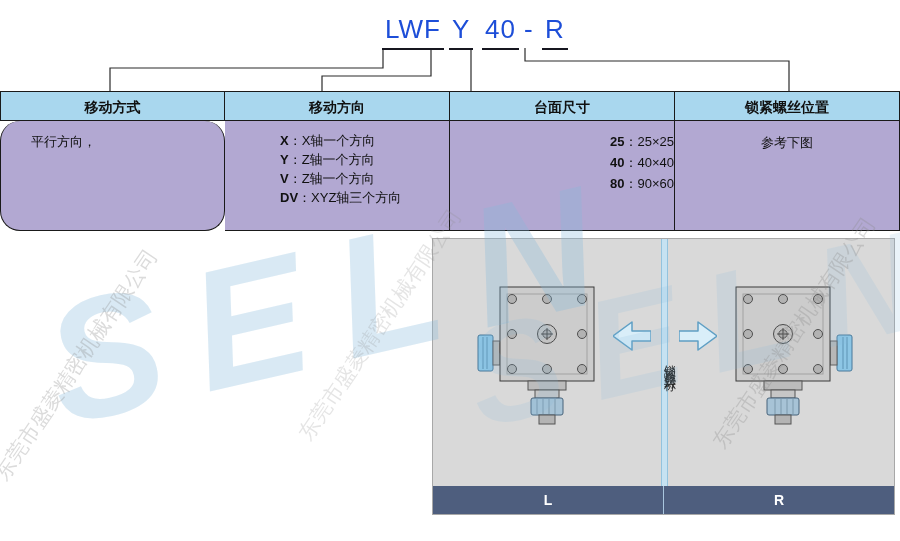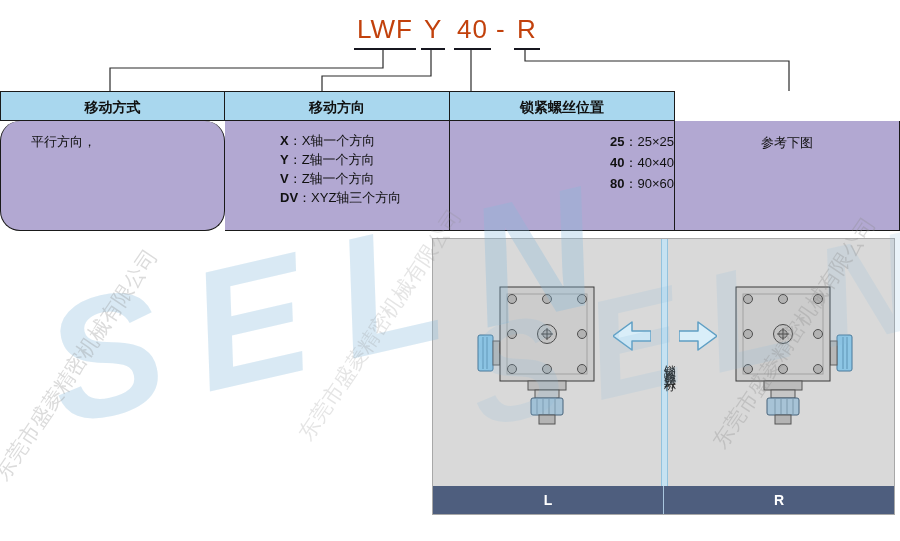--- a/index.html
+++ b/index.html
@@ -1,22 +1,22 @@
 <!DOCTYPE html>
 <html><head>
 <meta charset="utf-8">
 <style>
   html,body{margin:0;padding:0;background:#ffffff;}
   .page{position:relative;width:900px;height:541px;background:#ffffff;overflow:hidden;
         font-family:"Liberation Sans","DejaVu Sans",sans-serif;color:#141414;}
 
   
   .model-code{position:absolute;top:0;left:0;width:900px;height:52px;z-index:3;}
-  .mc{position:absolute;top:14px;font-size:26px;font-weight:500;letter-spacing:1px;color:#c2410c;
-      padding:0 3px 3px 3px;}
+  .mc{position:absolute;top:14px;font-size:26px;font-weight:500;letter-spacing:1px;color:#1d4ed8;
+      padding:0 3px 3px 3px;margin-left:28px;}
   .mc.u{border-bottom:2px solid #16161f;}
 
   
   .connectors{position:absolute;top:0;left:0;z-index:1;}
   .connectors path{fill:none;stroke:#2b2b2b;stroke-width:1.2;}
 
   
   .spec-table{position:absolute;top:91px;left:0;width:900px;z-index:2;box-sizing:border-box;}
   .row{display:grid;grid-template-columns:225px 225px 225px 225px;}
   .th{background:#a9d7ee;height:30px;line-height:30px;text-align:center;font-weight:bold;
@@ -82,20 +82,21 @@
     <span class="mc u" style="left:421px">Y</span>
     <span class="mc u" style="left:454px">40</span>
     <span class="mc" style="left:493px">-</span>
     <span class="mc u" style="left:514px">R</span>
   </div>
 
   <div class="spec-table">
     <div class="row head">
       <div class="th">移动方式</div>
       <div class="th">移动方向</div>
+      <div class="th">台面尺寸</div>
       <div class="th">锁紧螺丝位置</div>
     </div>
     <div class="row body">
       <div class="td td1">
         <div>平行方向，</div>
       </div>
       <div class="td td2">
         <div class="item"><span class="k">X</span><span>：X轴一个方向</span></div>
         <div class="item"><span class="k">Y</span><span>：Z轴一个方向</span></div>
         <div class="item"><span class="k">V</span><span>：Z轴一个方向</span></div>

